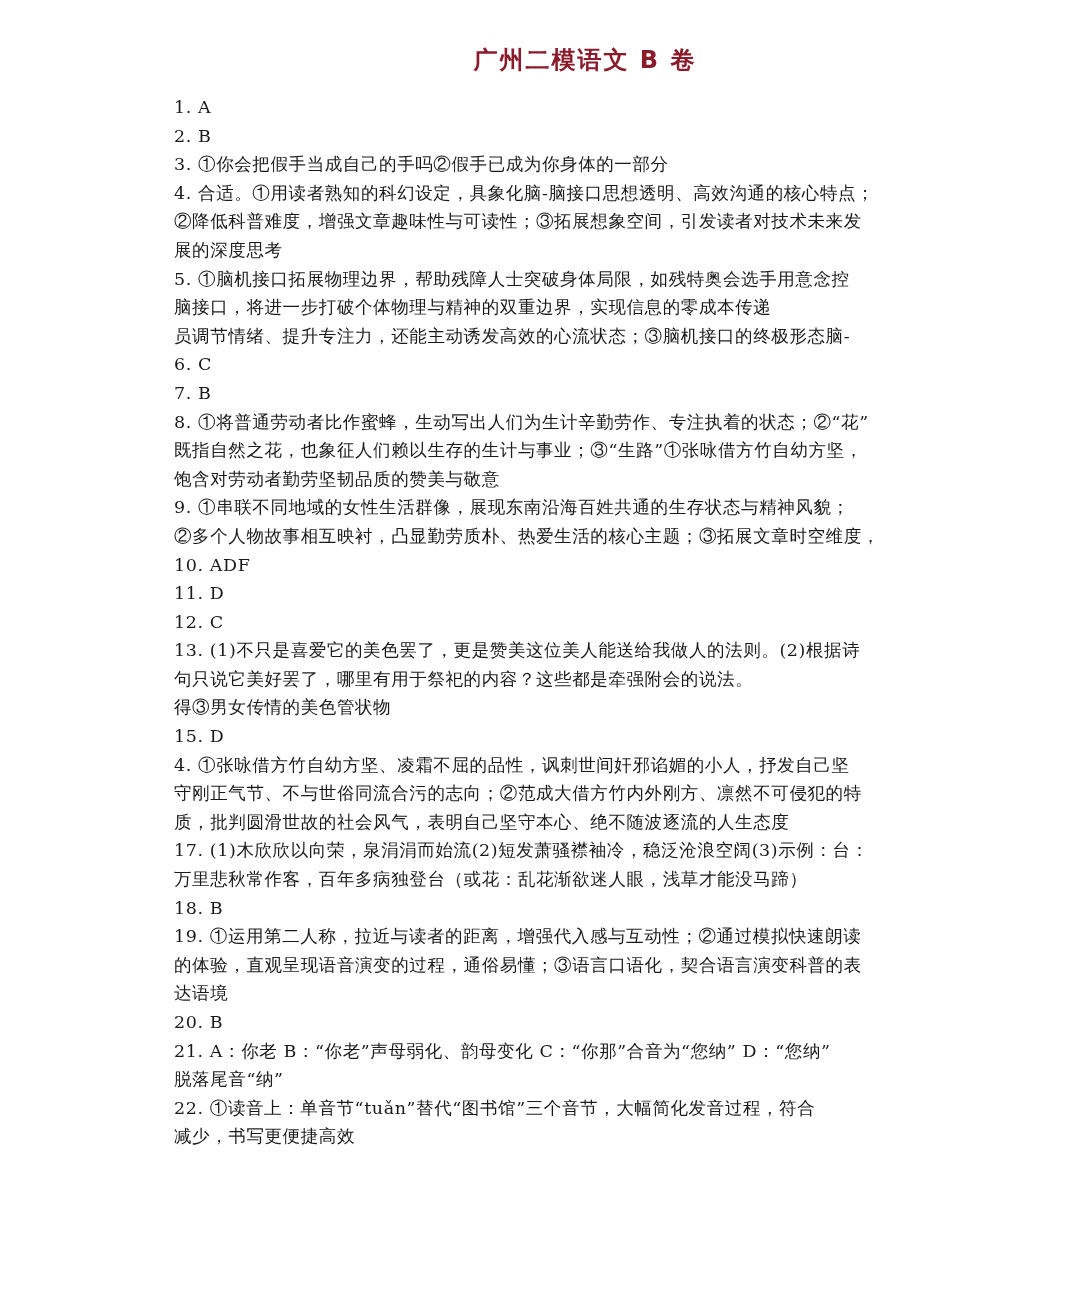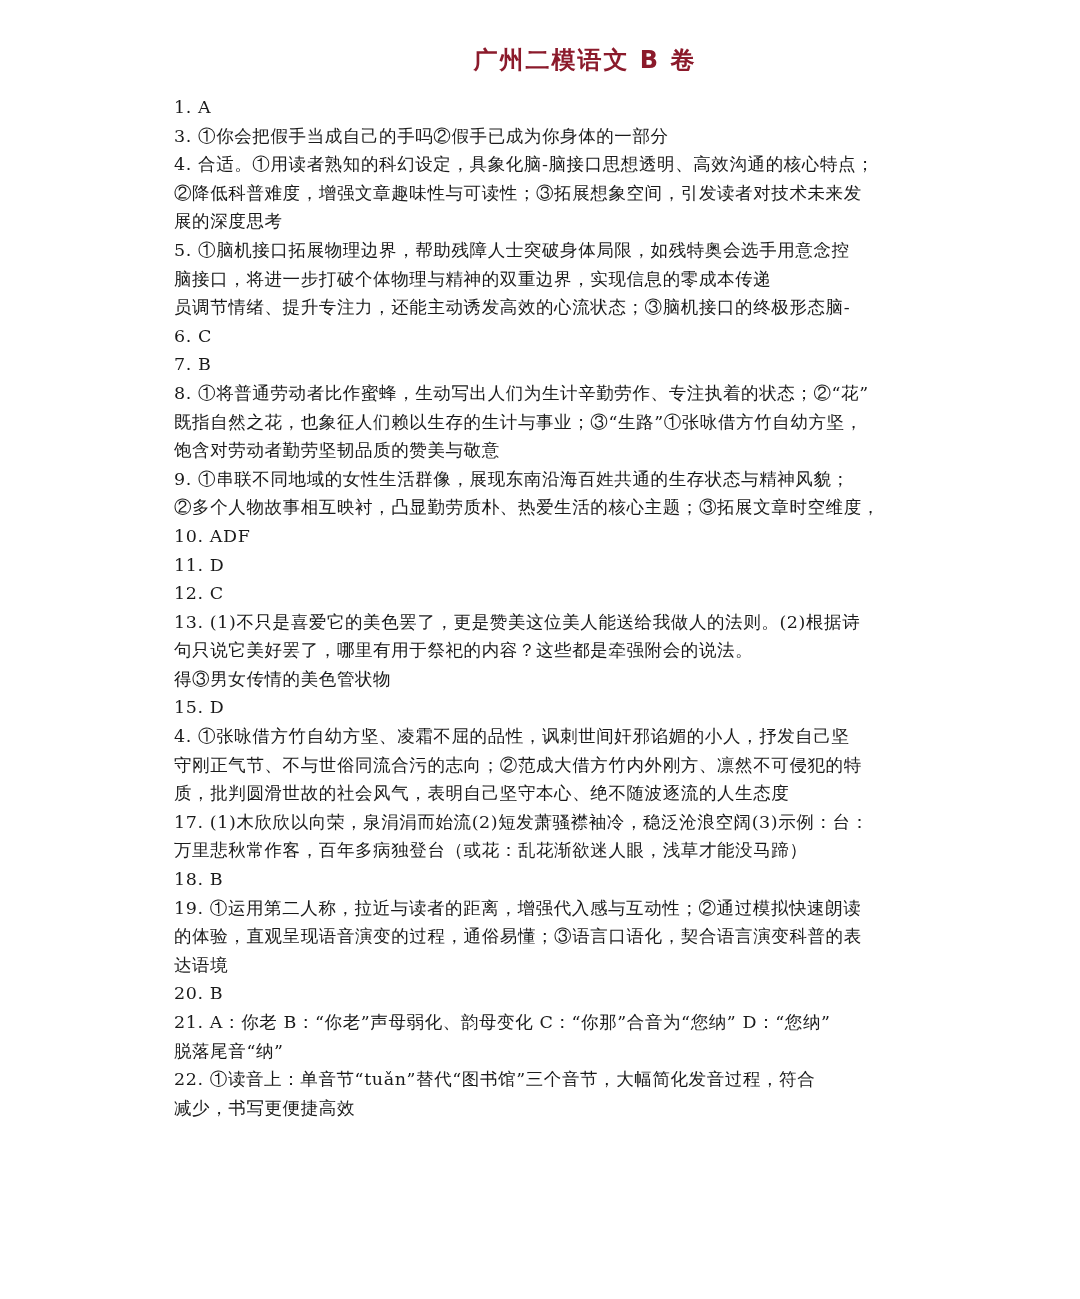--- a/index.html
+++ b/index.html
@@ -8,20 +8,21 @@
   .content { position: absolute; top: 93px; left: 158px; width: 762px; margin-left: 16px; }
   .line { font-size: 17.5px; line-height: 28.6px; height: 28.6px; white-space: nowrap; overflow: hidden; letter-spacing: 0.6px; }
 </style>
 </head>
 <body>
 
 <div class="title">广州二模语文 B 卷</div>
 
 <div class="content" id="content">
     <div class="line">1. A</div>
+    <div class="line">2. B</div>
     <div class="line">3. ①你会把假手当成自己的手吗②假手已成为你身体的一部分</div>
     <div class="line">4. 合适。①用读者熟知的科幻设定，具象化脑-脑接口思想透明、高效沟通的核心特点；</div>
     <div class="line">②降低科普难度，增强文章趣味性与可读性；③拓展想象空间，引发读者对技术未来发</div>
     <div class="line">展的深度思考</div>
     <div class="line">5. ①脑机接口拓展物理边界，帮助残障人士突破身体局限，如残特奥会选手用意念控</div>
     <div class="line">脑接口，将进一步打破个体物理与精神的双重边界，实现信息的零成本传递</div>
     <div class="line">员调节情绪、提升专注力，还能主动诱发高效的心流状态；③脑机接口的终极形态脑-</div>
     <div class="line">6. C</div>
     <div class="line">7. B</div>
     <div class="line">8. ①将普通劳动者比作蜜蜂，生动写出人们为生计辛勤劳作、专注执着的状态；②“花”</div>

